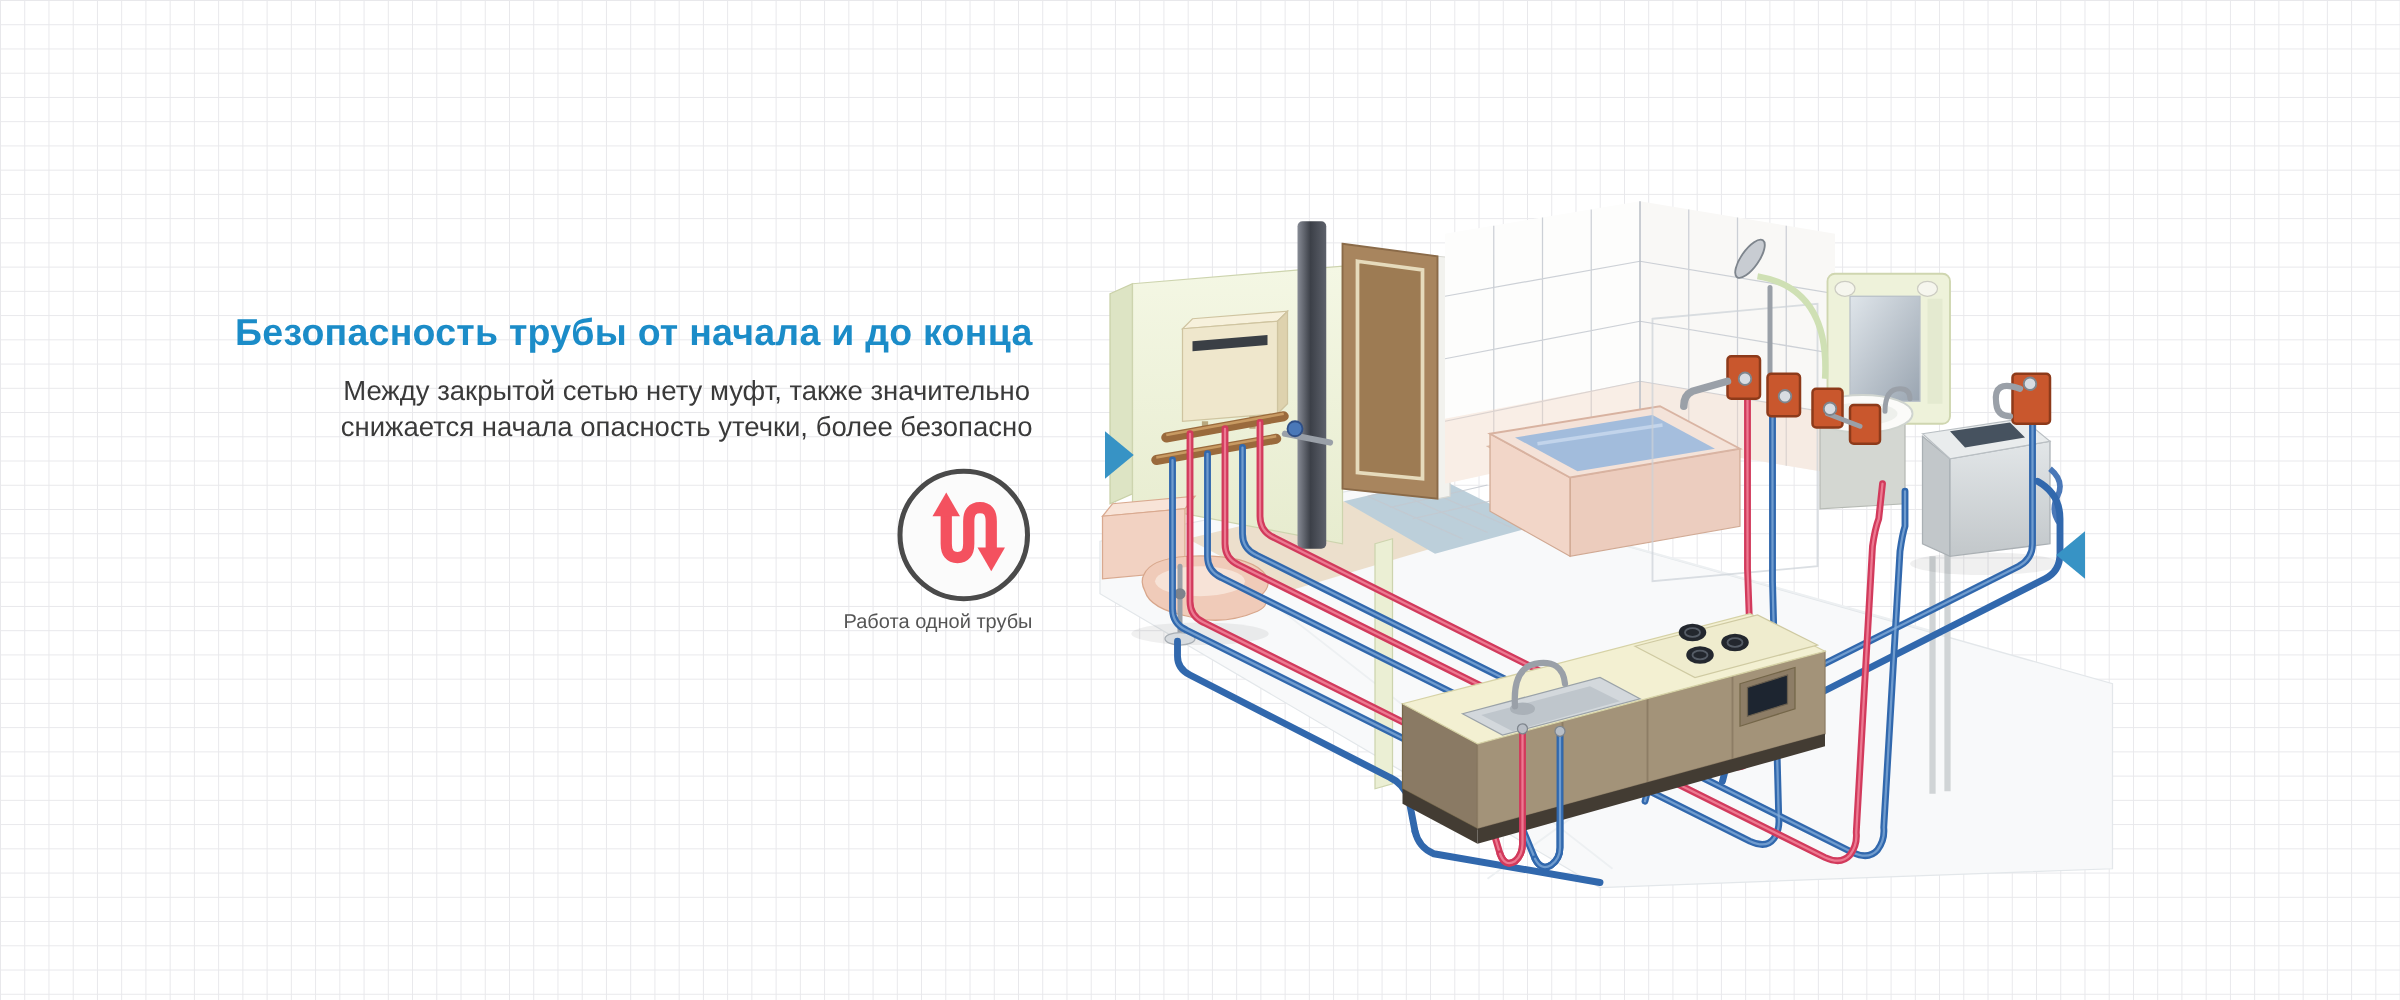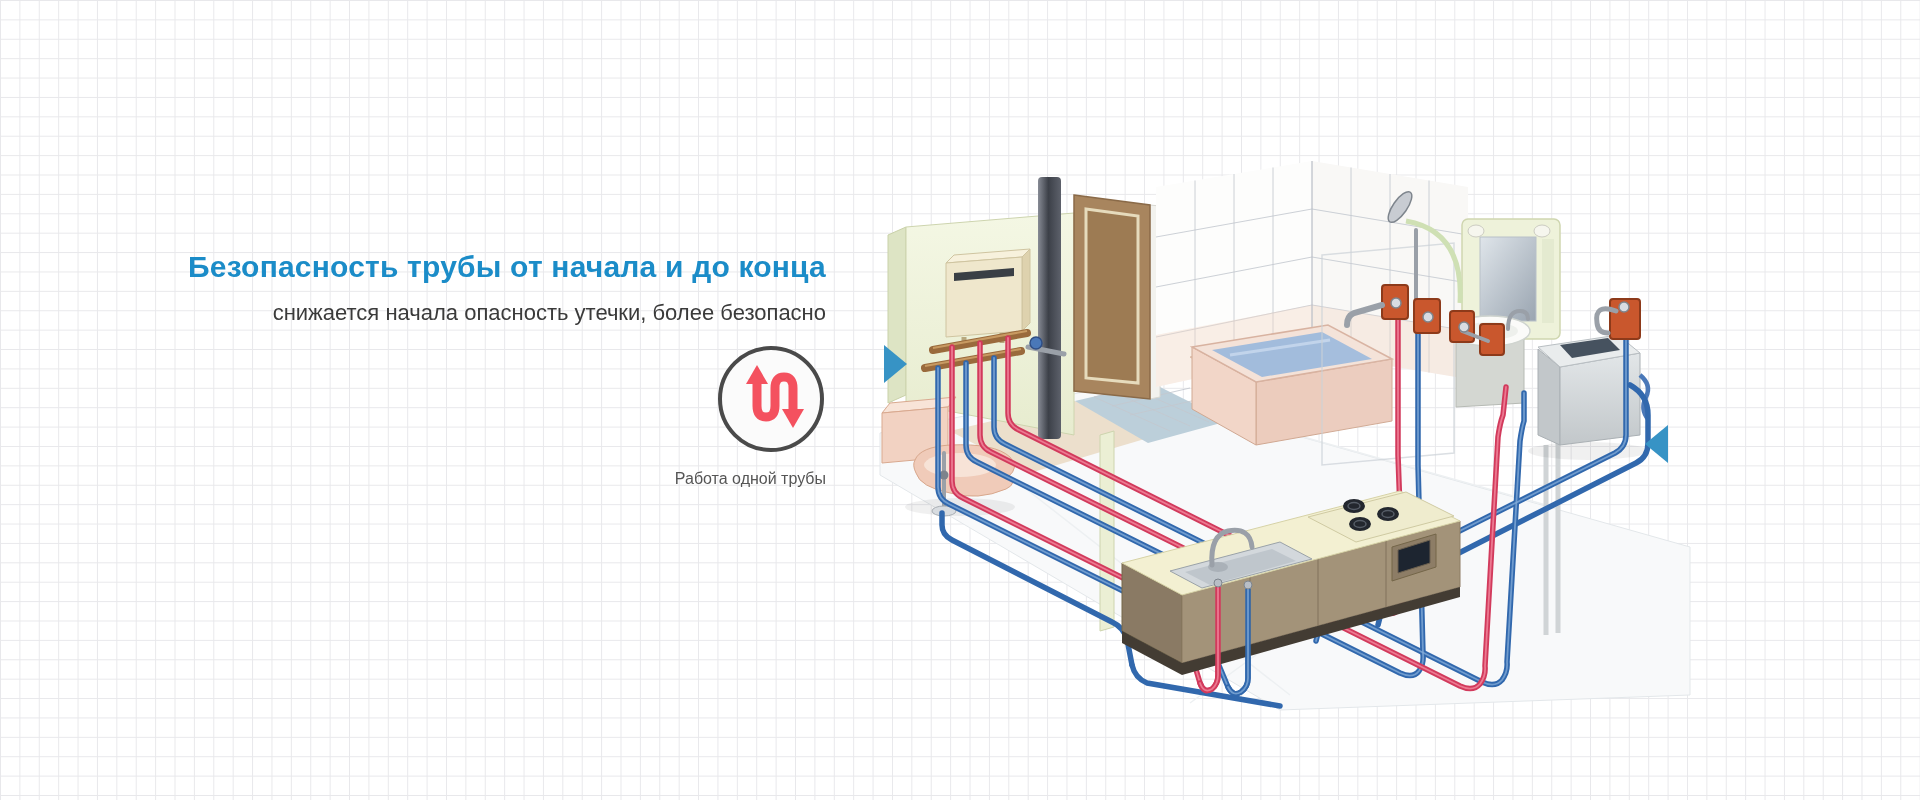--- a/index.html
+++ b/index.html
@@ -16,21 +16,21 @@
     position:absolute;left:186px;top:248px;width:640px;
     display:flex;flex-direction:column;align-items:flex-end;text-align:center;
   }
   .heading{
     font-size:30px;font-weight:700;color:#1b8cc8;line-height:38px;margin:0;
     letter-spacing:0.2px;white-space:nowrap;
   }
   .subtitle{margin-top:12px;font-size:22px;font-weight:400;color:#3a3a3a;line-height:29px;}
   .subtitle div{white-space:nowrap;}
   .feature-icon{margin-top:17px;width:110px;height:110px;}
-  .caption{margin-top:16px;font-size:16px;color:#555555;}
+  .caption{margin-top:6px;font-size:16px;color:#555555;}
   .nav-tri{position:absolute;width:0;height:0;cursor:pointer;}
   .nav-tri.prev{
     left:884px;top:345px;
     border-top:19px solid transparent;border-bottom:19px solid transparent;
     border-left:23px solid #3793c5;
   }
   .nav-tri.next{
     left:1645px;top:425px;
     border-top:19px solid transparent;border-bottom:19px solid transparent;
     border-right:23px solid #3793c5;
@@ -43,20 +43,21 @@
   .grout{stroke:#c3c8cf;stroke-width:1px;opacity:.85;fill:none;}
   .chrome{stroke:#9aa0a8;fill:none;stroke-linecap:round;}
   .outline{stroke:#b9bec6;stroke-width:1.2px;fill:none;}
 </style>
 </head>
 <body>
 
 <div class="text-col">
   <h2 class="heading">Безопасность трубы от начала и до конца</h2>
   <div class="subtitle">
+    <div>Между закрытой сетью нету муфт, также значительно</div>
     <div>снижается начала опасность утечки, более безопасно</div>
   </div>
   <svg class="feature-icon" viewBox="0 0 110 110">
     <circle cx="55" cy="55" r="51" fill="#fbfbfb" stroke="#4a4a4a" stroke-width="4"></circle>
     <g>
       <path d="M41 38 V62 Q41 73 50 73 Q59 73 59 62 V44 Q59 33 68 33 Q77 33 77 44 V66" fill="none" stroke="#f4515f" stroke-width="9"></path>
       <polygon points="41,21 30,40 52,40" fill="#f4515f"></polygon>
       <polygon points="77,84 66,65 88,65" fill="#f4515f"></polygon>
     </g>
   </svg>

